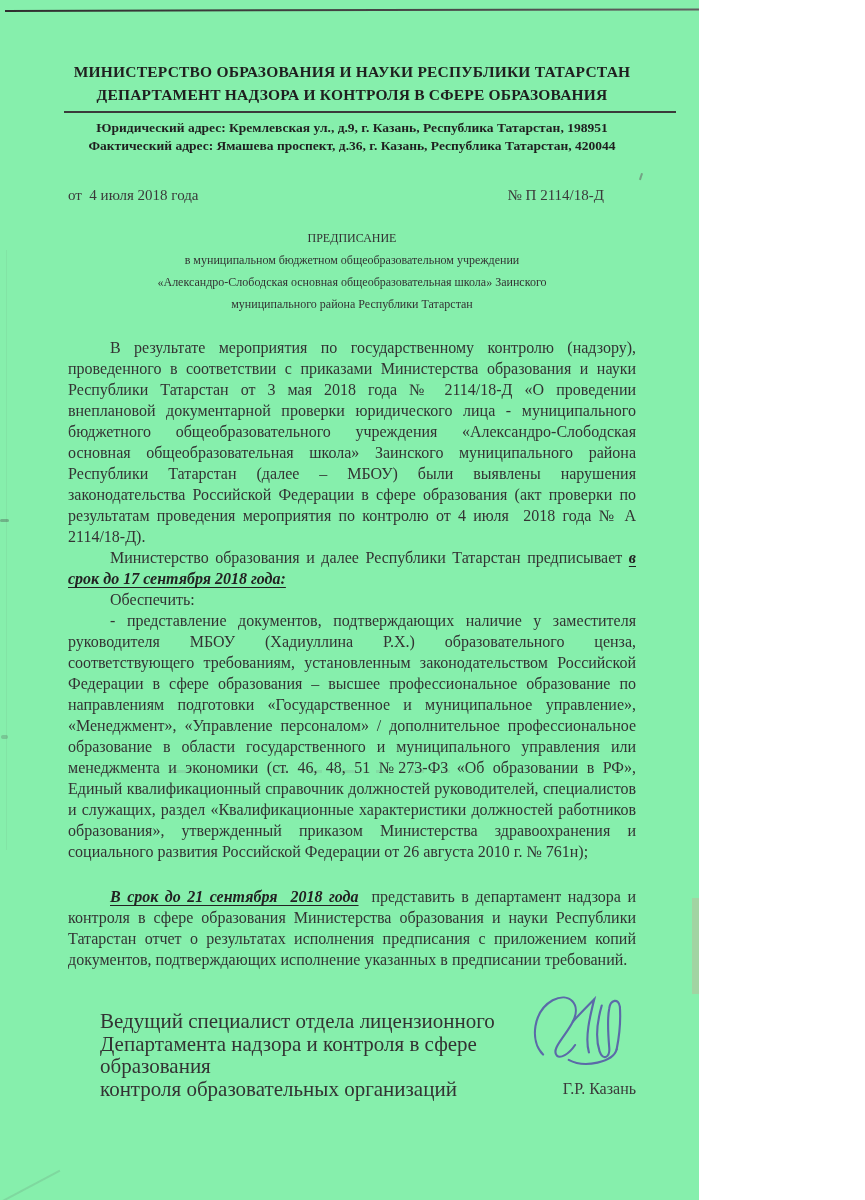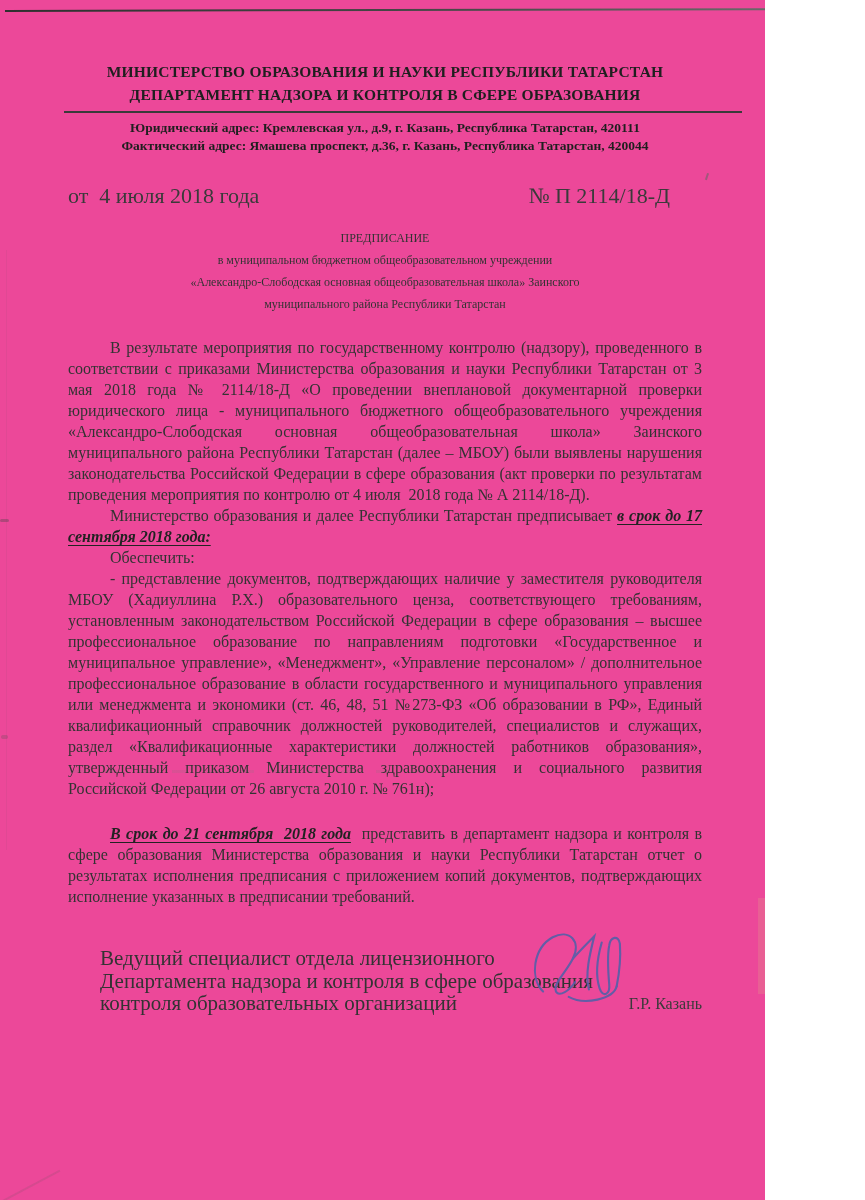--- a/index.html
+++ b/index.html
@@ -3,23 +3,23 @@
 <meta charset="utf-8">
 <style>
   html,body{margin:0;padding:0;}
   body{
     background:#ffffff;
     font-family:"Liberation Serif","DejaVu Serif",serif;
     -webkit-font-smoothing:antialiased;
   }
   .page{
     position:relative;
-    width:765px;
+    width:699px;
     height:1200px;
-    background:#ec4899;
+    background:#86efac;
     overflow:hidden;
     color:#2e2e2e;
   }
   
   .artifact{position:absolute;pointer-events:none;}
   .artifact-topline{
     top:9px;left:5px;width:856px;height:2px;
     background:linear-gradient(to right,#2f2f2f 0%,#4a4a4a 55%,#6a6a6a 90%,#9a9a9a 100%);
     transform:rotate(-0.12deg);
   }
@@ -71,21 +71,21 @@
     font-weight:700;
     font-size:13.5px;
     line-height:17.5px;
     white-space:nowrap;
   }
   .meta-row{
     display:flex;
     justify-content:space-between;
     align-items:baseline;
     margin-top:31px;
-    font-size:22px;
+    font-size:15px;
     color:#3a3a3a;
   }
   .meta-row .doc-number{margin-right:32px;}
   .title-block{
     margin-top:21px;
     text-align:center;
     font-size:12px;
     line-height:22px;
     color:#333;
   }
@@ -144,21 +144,21 @@
   <div class="artifact artifact-corner"></div>
   <div class="artifact artifact-pink"></div>
   <div class="artifact artifact-tick"></div>
 
   <div class="content">
 
     <div class="letterhead">
       <div class="lh-name">МИНИСТЕРСТВО ОБРАЗОВАНИЯ И НАУКИ РЕСПУБЛИКИ ТАТАРСТАН</div>
       <div class="lh-name">ДЕПАРТАМЕНТ НАДЗОРА И КОНТРОЛЯ В СФЕРЕ ОБРАЗОВАНИЯ</div>
       <div class="lh-rule"></div>
-      <div class="lh-addr">Юридический адрес: Кремлевская ул., д.9, г. Казань, Республика Татарстан, 420111</div>
+      <div class="lh-addr">Юридический адрес: Кремлевская ул., д.9, г. Казань, Республика Татарстан, 198951</div>
       <div class="lh-addr">Фактический адрес: Ямашева проспект, д.36, г. Казань, Республика Татарстан, 420044</div>
     </div>
 
     <div class="meta-row">
       <span>от&nbsp; 4 июля 2018 года</span>
       <span class="doc-number">№ П 2114/18-Д</span>
     </div>
 
     <div class="title-block">
       <div>ПРЕДПИСАНИЕ</div>

